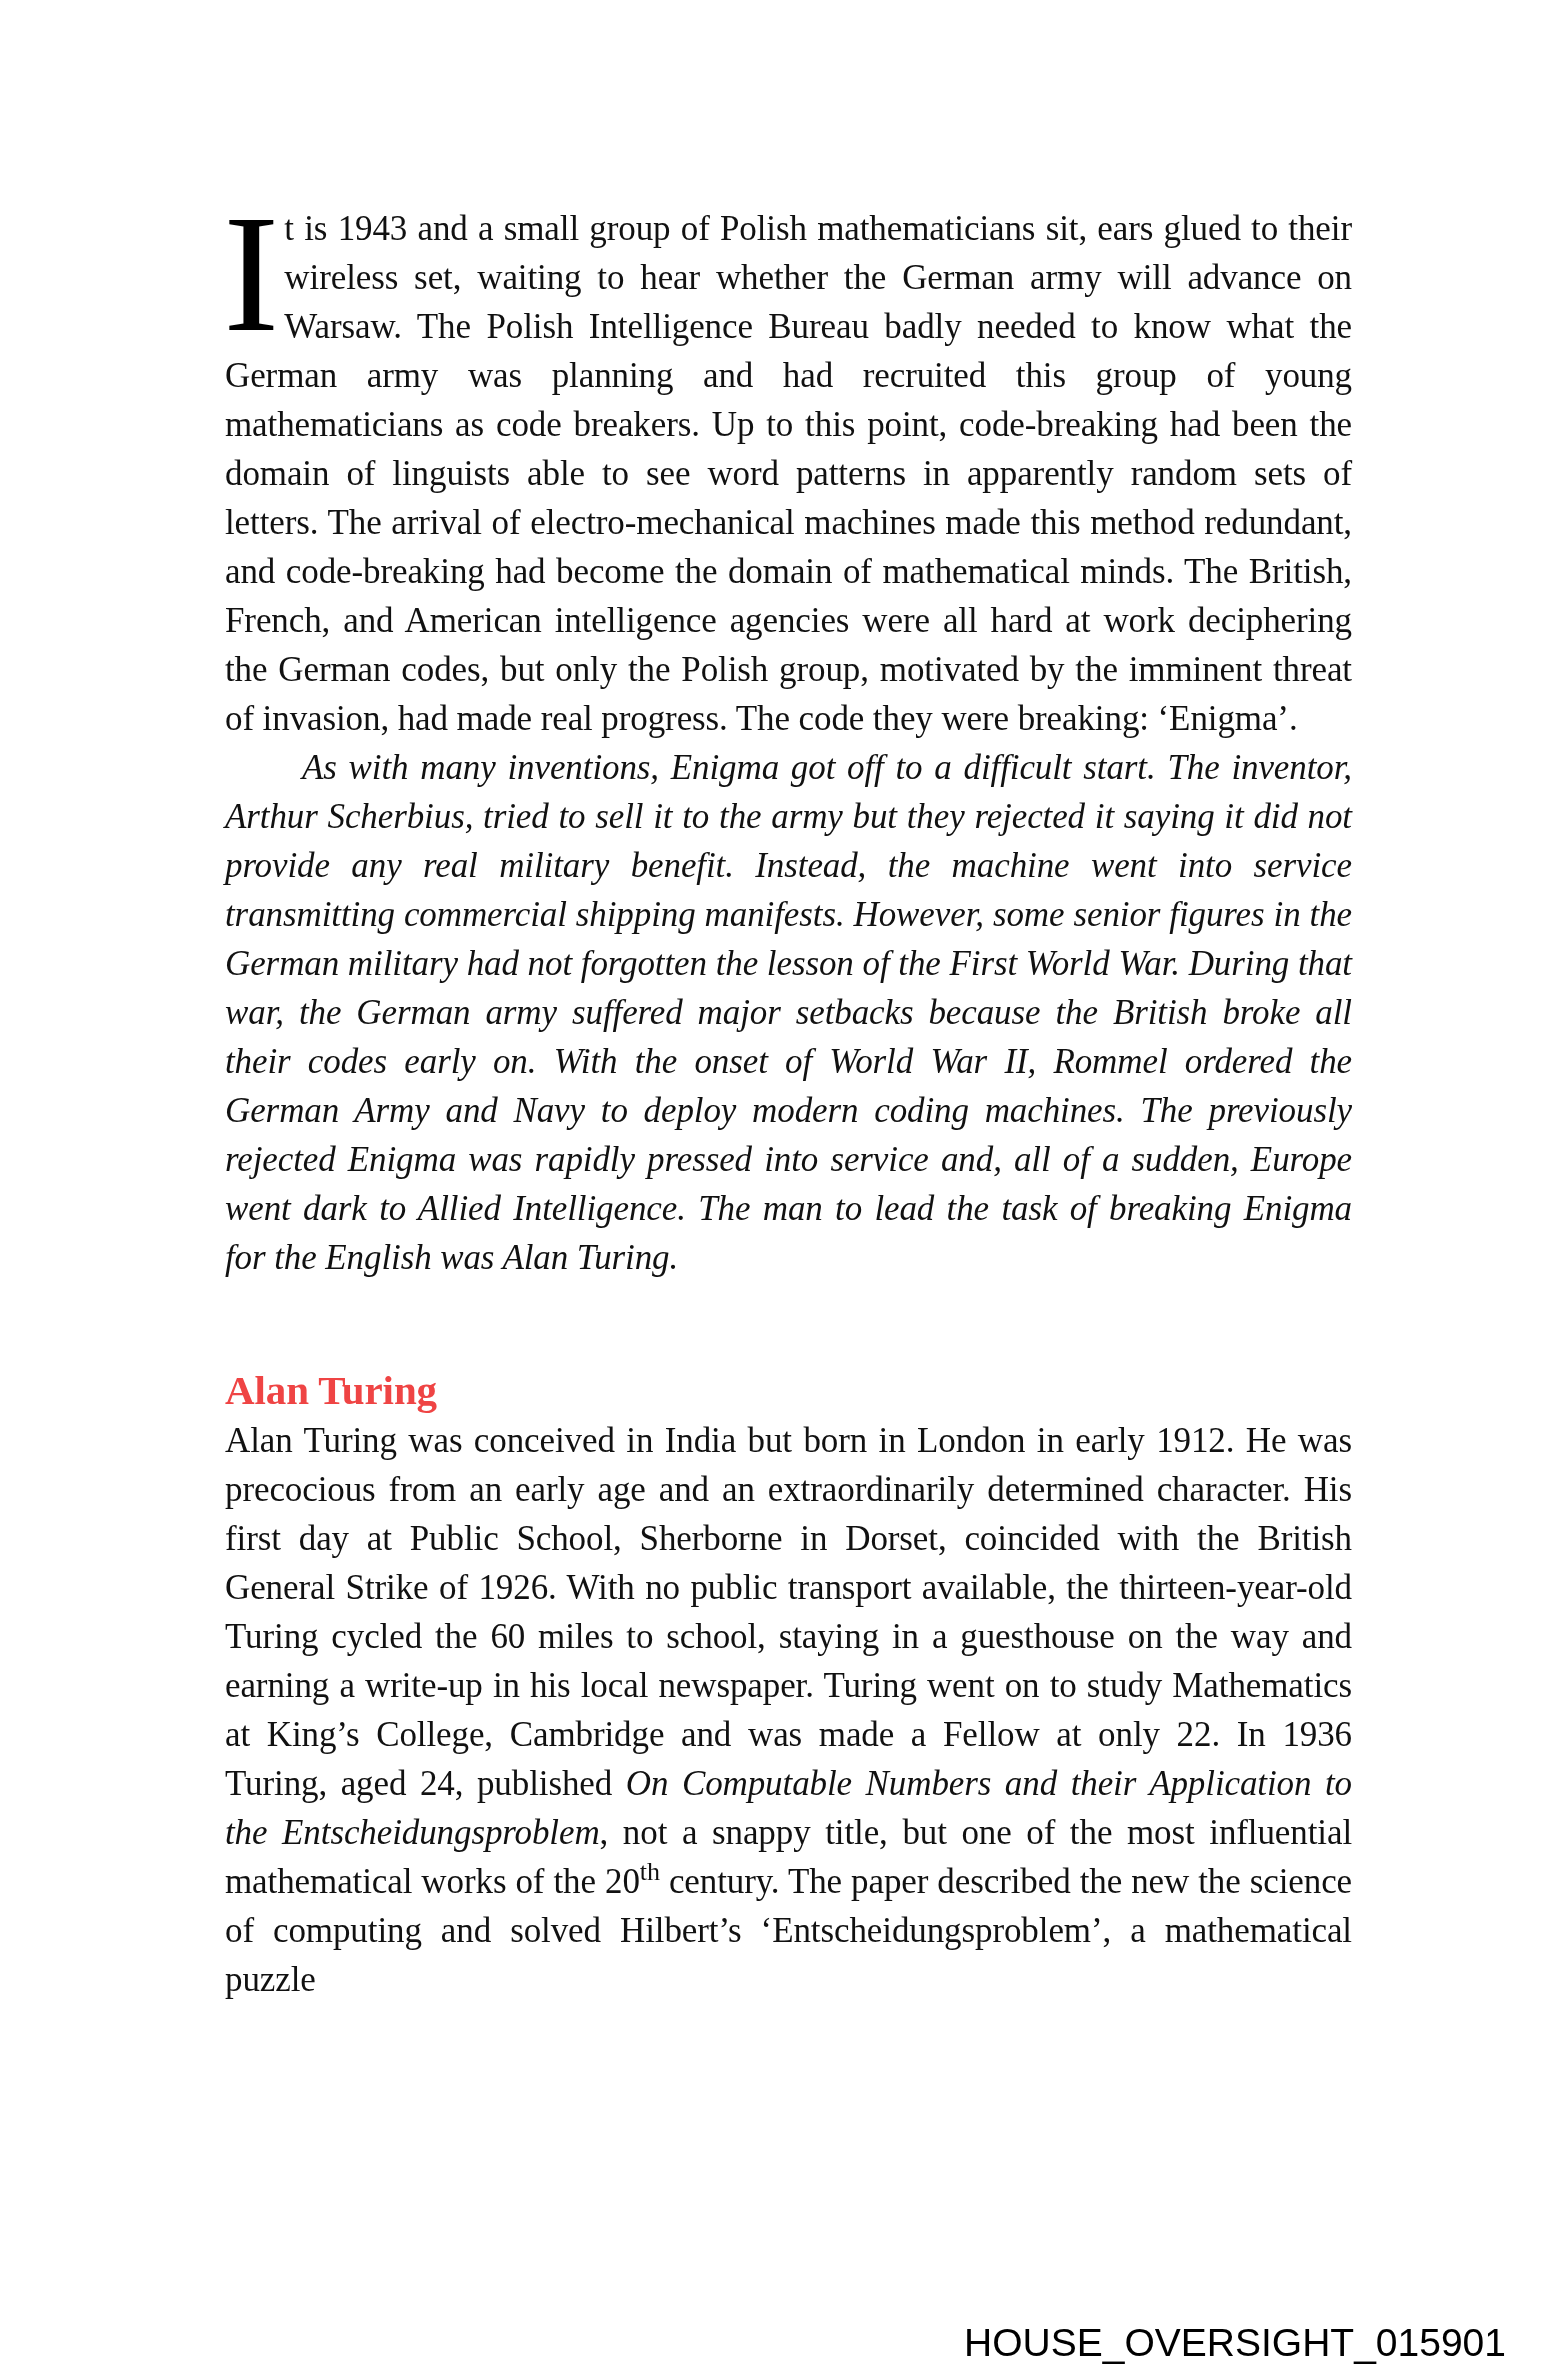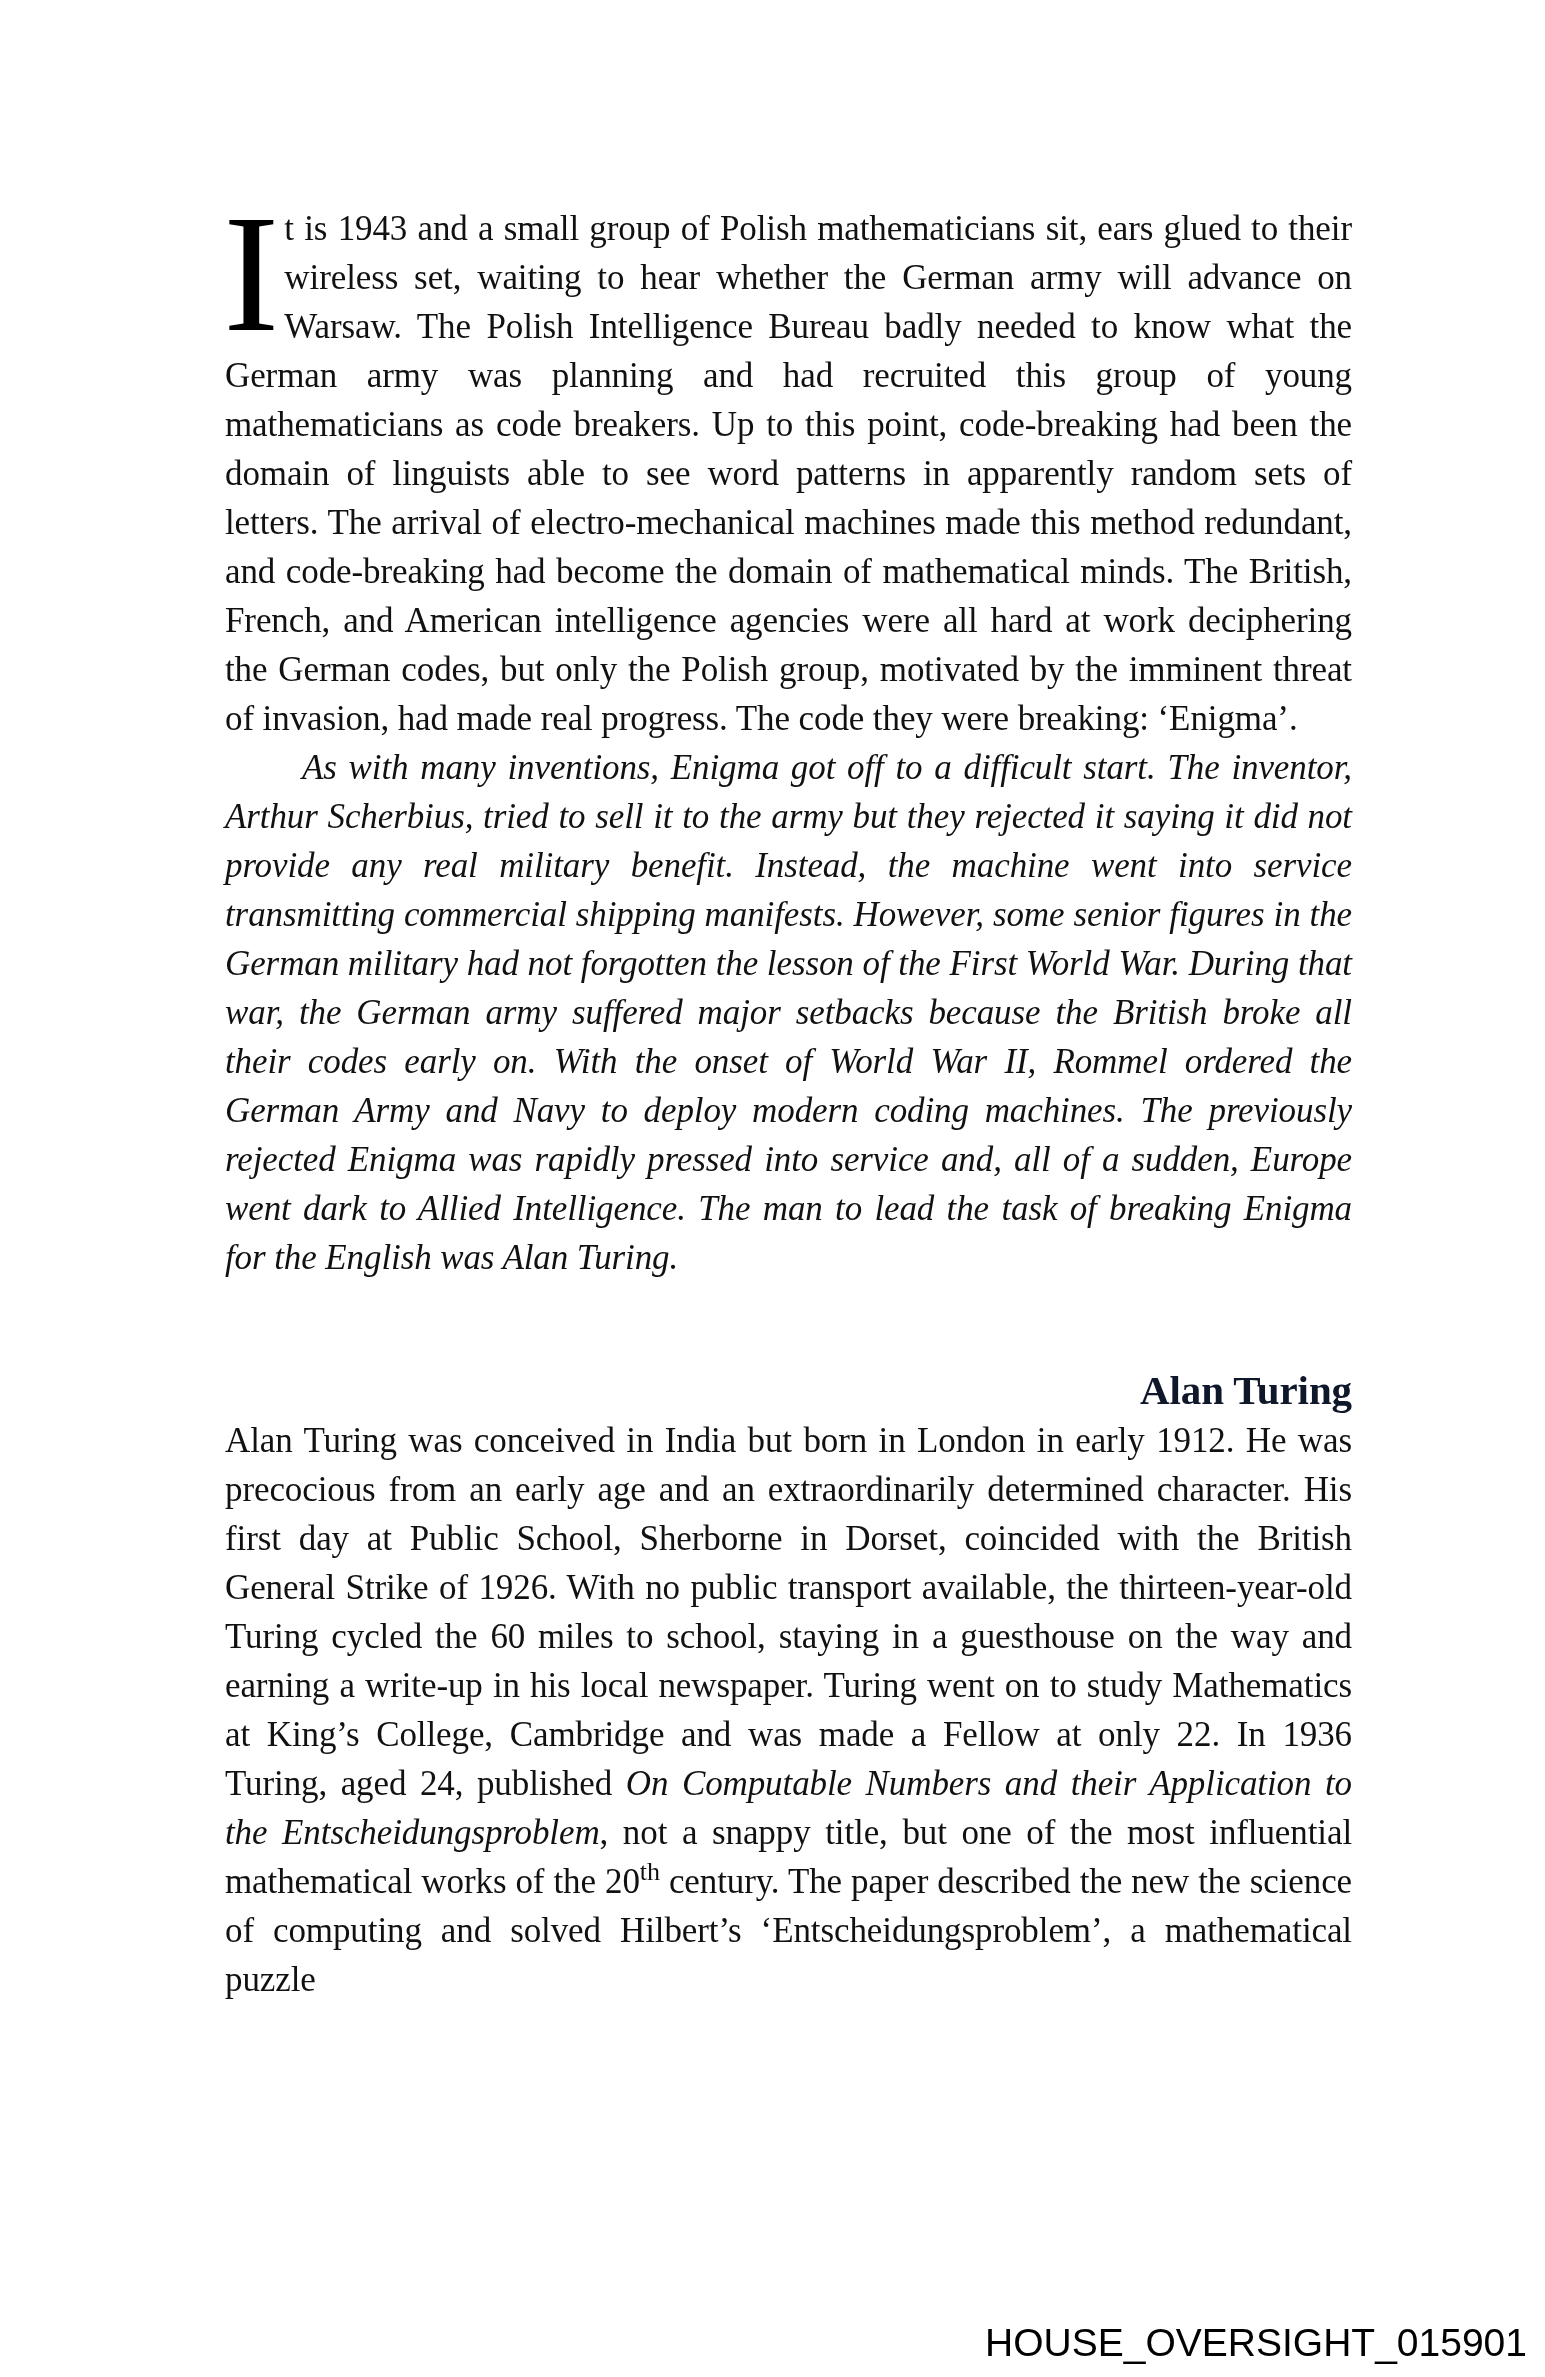--- a/index.html
+++ b/index.html
@@ -47,34 +47,34 @@
     }
     .section-gap {
       height: 82px;
     }
     .heading {
       margin: 0;
       font-family: "Liberation Serif", "DejaVu Serif", serif;
       font-weight: bold;
       font-size: 41px;
       line-height: 52px;
-      color: #0f172a;
-      text-align: right;
+      color: #ef4444;
+      text-align: left;
     }
     .ital {
       font-style: italic;
     }
     sup.ord {
       font-size: 26px;
       line-height: 0;
       vertical-align: 13px;
     }
     .bates {
       position: absolute;
-      right: 18px;
+      right: 39px;
       bottom: 12px;
       font-family: "Liberation Sans", "DejaVu Sans", sans-serif;
       font-size: 39px;
       line-height: 45px;
       color: #000000;
       letter-spacing: 0px;
       margin-top: 16px;
     }
   </style>
 </head>

